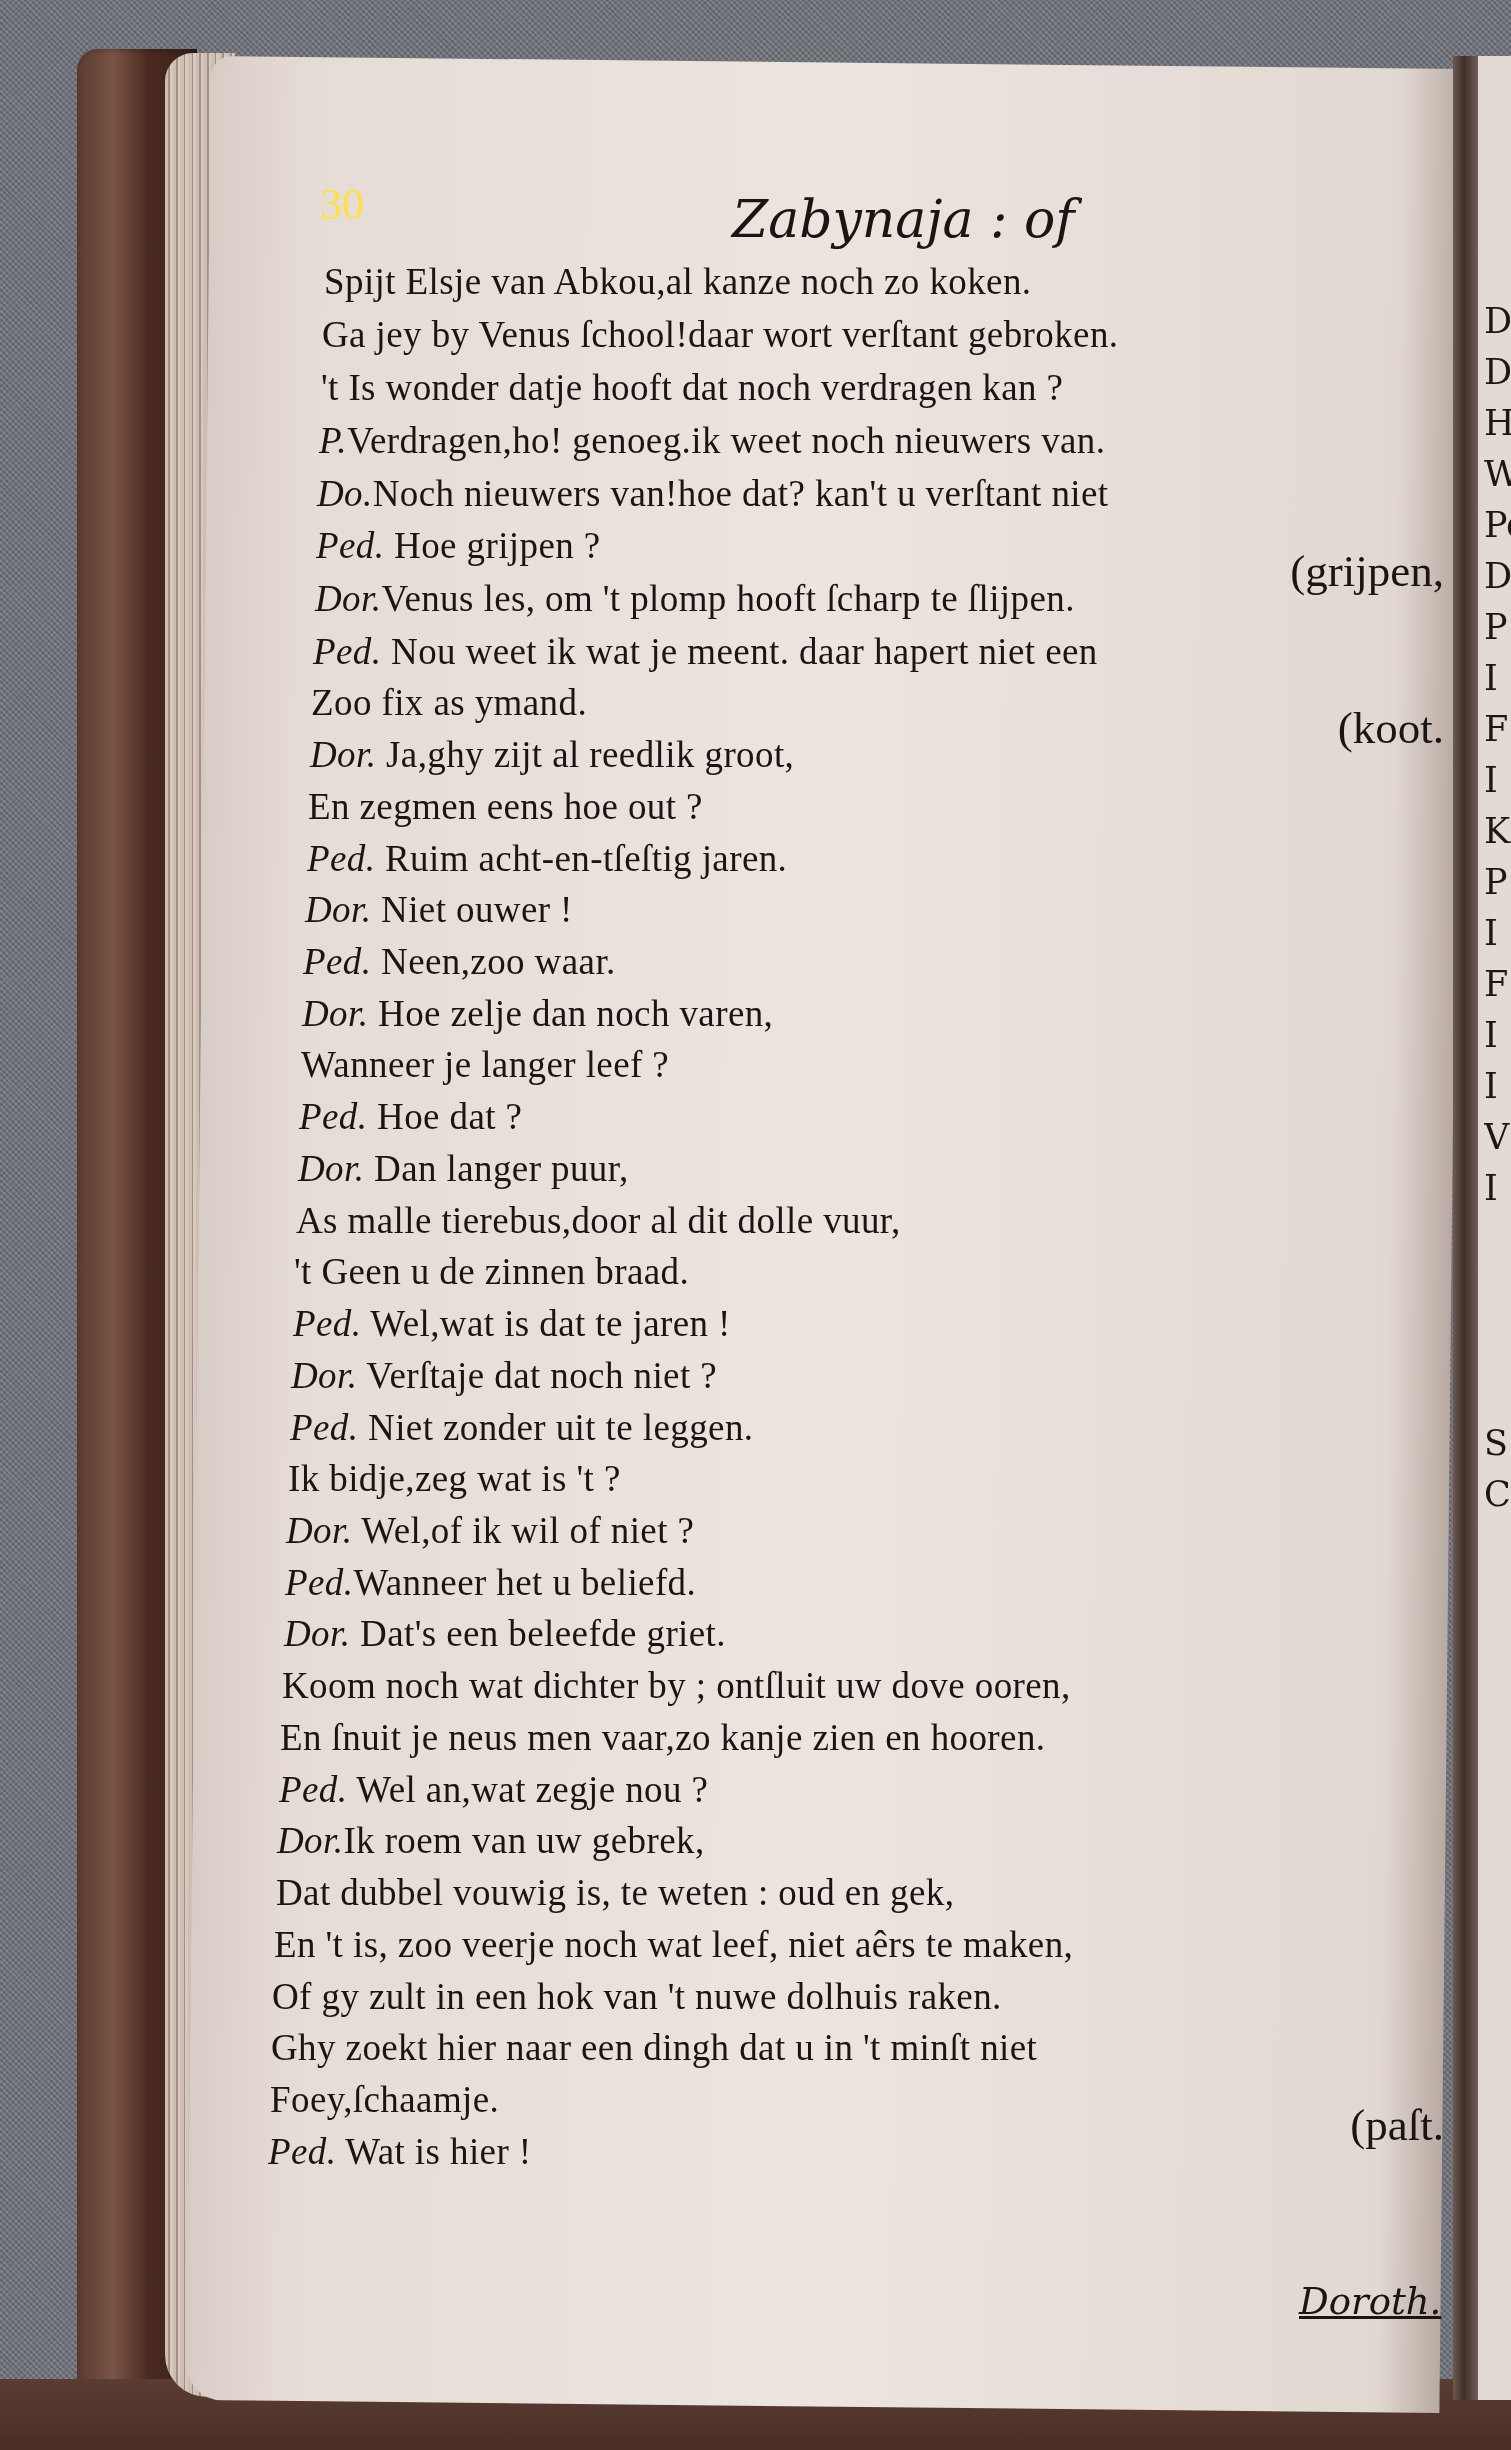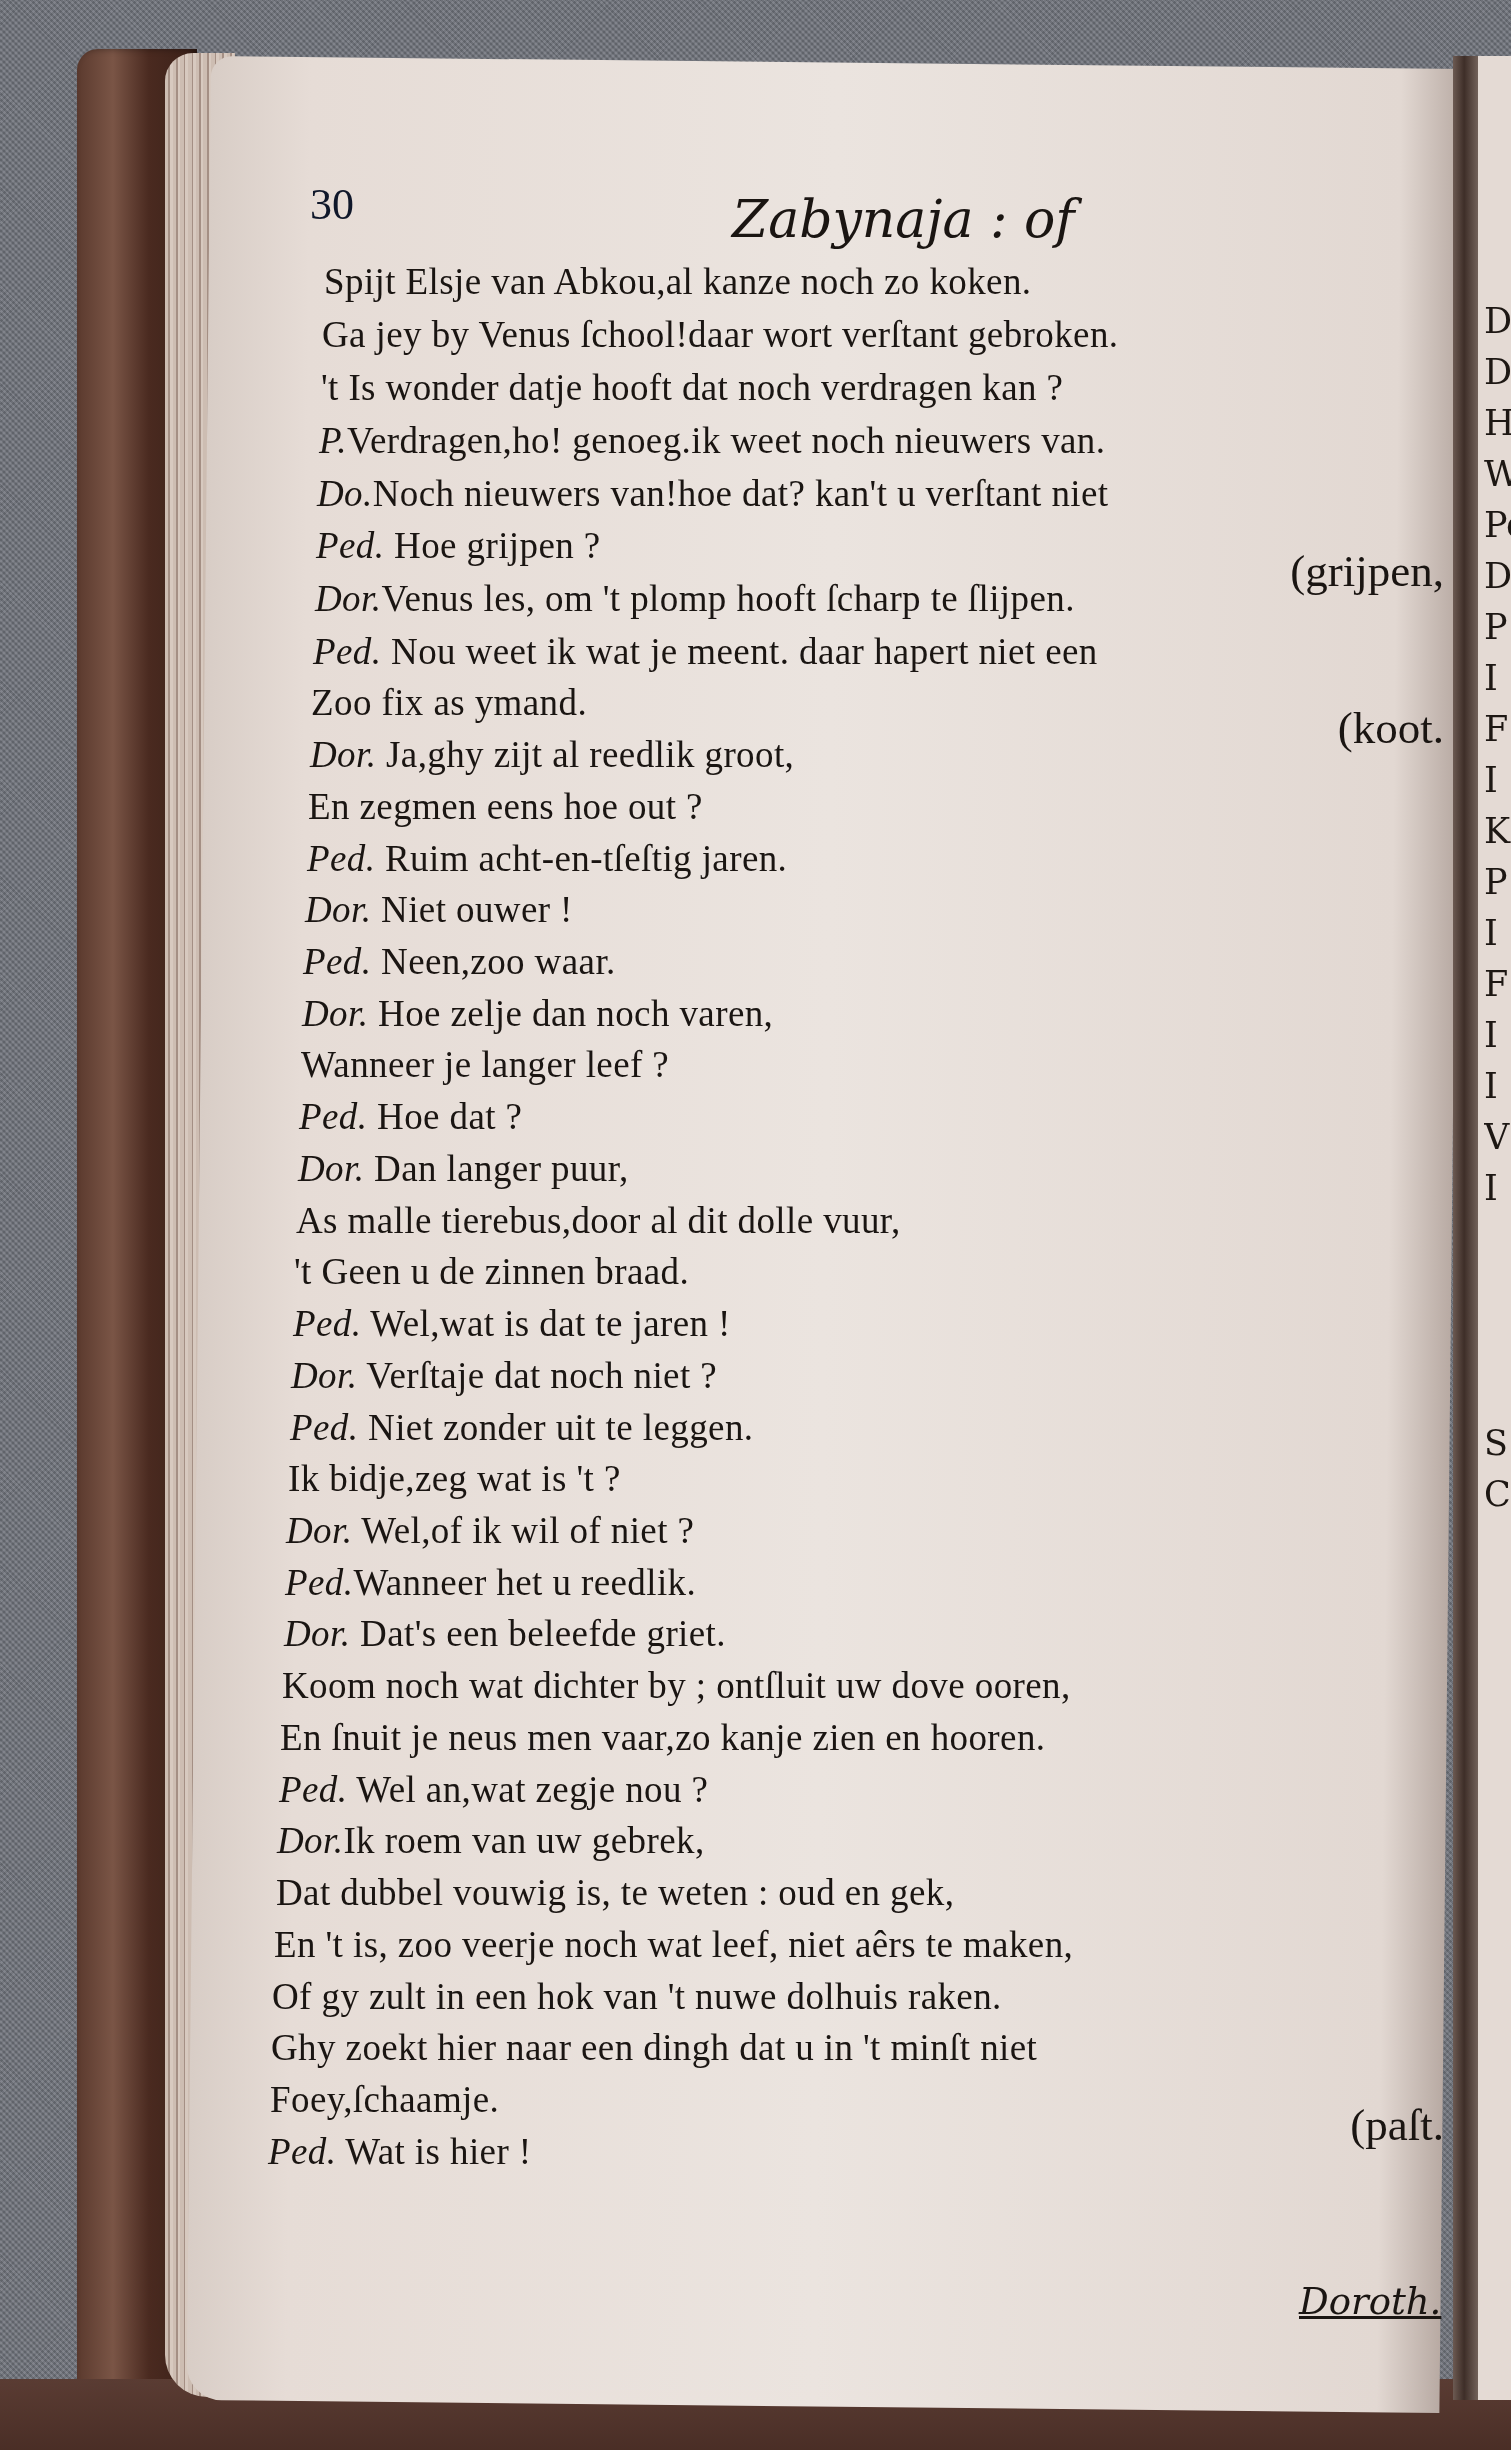--- a/index.html
+++ b/index.html
@@ -93,21 +93,21 @@
     <div>I</div>
     <div>&nbsp;</div>
     <div>&nbsp;</div>
     <div>&nbsp;</div>
     <div>&nbsp;</div>
     <div>S</div>
     <div>C</div>
   </div>
 
 <div>
-  <span class="header-num" style="position:absolute;left:310px;top:179px;font-size:44px;font-family:'Liberation Serif',serif;color:#0f172a;">30</span>
+  <span class="header-num" style="position:absolute;left:320px;top:179px;font-size:44px;font-family:'Liberation Serif',serif;color:#fde047;">30</span>
   <span class="header-title" style="position:absolute;left:732px;top:189px;font-size:52px;font-style:italic;font-family:'DejaVu Serif',serif;color:#1a1512;">Zabynaja : of</span>
 </div>
 
 <div id="text-lines">
     <div class="line" style="left: 324px; top: 260px; color: rgb(26, 21, 18); font-family: &quot;Liberation Serif&quot;, serif;"><span>Spijt Elsje van Abkou,al kanze noch zo koken.</span></div>
     <div class="line" style="left: 322px; top: 313px; color: rgb(26, 21, 18); font-family: &quot;Liberation Serif&quot;, serif;"><span>Ga jey by Venus ſchool!daar wort verſtant gebroken.</span></div>
     <div class="line" style="left: 321px; top: 366px; color: rgb(26, 21, 18); font-family: &quot;Liberation Serif&quot;, serif;"><span>'t Is wonder datje hooft dat noch verdragen kan ?</span></div>
     <div class="line" style="left: 319px; top: 419px; color: rgb(26, 21, 18); font-family: &quot;Liberation Serif&quot;, serif;"><span class="speaker">P.</span><span>Verdragen,ho! genoeg.ik weet noch nieuwers van.</span></div>
     <div class="line" style="left: 317px; top: 472px; color: rgb(26, 21, 18); font-family: &quot;Liberation Serif&quot;, serif;"><span class="speaker">Do.</span><span>Noch nieuwers van!hoe dat? kan't u verſtant niet</span></div>
     <div class="line" style="left: 316px; top: 524px; color: rgb(26, 21, 18); font-family: &quot;Liberation Serif&quot;, serif;"><span class="speaker">Ped.</span><span> Hoe grijpen ?</span></div>
@@ -123,21 +123,21 @@
     <div class="line" style="left: 301px; top: 1043px; color: rgb(26, 21, 18); font-family: &quot;Liberation Serif&quot;, serif;"><span>Wanneer je langer leef ?</span></div>
     <div class="line" style="left: 299px; top: 1095px; color: rgb(26, 21, 18); font-family: &quot;Liberation Serif&quot;, serif;"><span class="speaker">Ped.</span><span> Hoe dat ?</span></div>
     <div class="line" style="left: 298px; top: 1147px; color: rgb(26, 21, 18); font-family: &quot;Liberation Serif&quot;, serif;"><span class="speaker">Dor.</span><span> Dan langer puur,</span></div>
     <div class="line" style="left: 296px; top: 1199px; color: rgb(26, 21, 18); font-family: &quot;Liberation Serif&quot;, serif;"><span>As malle tierebus,door al dit dolle vuur,</span></div>
     <div class="line" style="left: 294px; top: 1250px; color: rgb(26, 21, 18); font-family: &quot;Liberation Serif&quot;, serif;"><span>'t Geen u de zinnen braad.</span></div>
     <div class="line" style="left: 293px; top: 1302px; color: rgb(26, 21, 18); font-family: &quot;Liberation Serif&quot;, serif;"><span class="speaker">Ped.</span><span> Wel,wat is dat te jaren !</span></div>
     <div class="line" style="left: 291px; top: 1354px; color: rgb(26, 21, 18); font-family: &quot;Liberation Serif&quot;, serif;"><span class="speaker">Dor.</span><span> Verſtaje dat noch niet ?</span></div>
     <div class="line" style="left: 290px; top: 1406px; color: rgb(26, 21, 18); font-family: &quot;Liberation Serif&quot;, serif;"><span class="speaker">Ped.</span><span> Niet zonder uit te leggen.</span></div>
     <div class="line" style="left: 288px; top: 1457px; color: rgb(26, 21, 18); font-family: &quot;Liberation Serif&quot;, serif;"><span>Ik bidje,zeg wat is 't ?</span></div>
     <div class="line" style="left: 286px; top: 1509px; color: rgb(26, 21, 18); font-family: &quot;Liberation Serif&quot;, serif;"><span class="speaker">Dor.</span><span> Wel,of ik wil of niet ?</span></div>
-    <div class="line" style="left: 285px; top: 1561px; color: rgb(26, 21, 18); font-family: &quot;Liberation Serif&quot;, serif;"><span class="speaker">Ped.</span><span>Wanneer het u reedlik.</span></div>
+    <div class="line" style="left: 285px; top: 1561px; color: rgb(26, 21, 18); font-family: &quot;Liberation Serif&quot;, serif;"><span class="speaker">Ped.</span><span>Wanneer het u beliefd.</span></div>
     <div class="line" style="left: 284px; top: 1612px; color: rgb(26, 21, 18); font-family: &quot;Liberation Serif&quot;, serif;"><span class="speaker">Dor.</span><span> Dat's een beleefde griet.</span></div>
     <div class="line" style="left: 282px; top: 1664px; color: rgb(26, 21, 18); font-family: &quot;Liberation Serif&quot;, serif;"><span>Koom noch wat dichter by ; ontſluit uw dove ooren,</span></div>
     <div class="line" style="left: 280px; top: 1716px; color: rgb(26, 21, 18); font-family: &quot;Liberation Serif&quot;, serif;"><span>En ſnuit je neus men vaar,zo kanje zien en hooren.</span></div>
     <div class="line" style="left: 279px; top: 1768px; color: rgb(26, 21, 18); font-family: &quot;Liberation Serif&quot;, serif;"><span class="speaker">Ped.</span><span> Wel an,wat zegje nou ?</span></div>
     <div class="line" style="left: 277px; top: 1819px; color: rgb(26, 21, 18); font-family: &quot;Liberation Serif&quot;, serif;"><span class="speaker">Dor.</span><span>Ik roem van uw gebrek,</span></div>
     <div class="line" style="left: 276px; top: 1871px; color: rgb(26, 21, 18); font-family: &quot;Liberation Serif&quot;, serif;"><span>Dat dubbel vouwig is, te weten : oud en gek,</span></div>
     <div class="line" style="left: 274px; top: 1923px; color: rgb(26, 21, 18); font-family: &quot;Liberation Serif&quot;, serif;"><span>En 't is, zoo veerje noch wat leef, niet aêrs te maken,</span></div>
     <div class="line" style="left: 272px; top: 1975px; color: rgb(26, 21, 18); font-family: &quot;Liberation Serif&quot;, serif;"><span>Of gy zult in een hok van 't nuwe dolhuis raken.</span></div>
     <div class="line" style="left: 271px; top: 2026px; color: rgb(26, 21, 18); font-family: &quot;Liberation Serif&quot;, serif;"><span>Ghy zoekt hier naar een dingh dat u in 't minſt niet</span></div>
     <div class="line" style="left: 270px; top: 2078px; color: rgb(26, 21, 18); font-family: &quot;Liberation Serif&quot;, serif;"><span>Foey,ſchaamje.</span></div>

